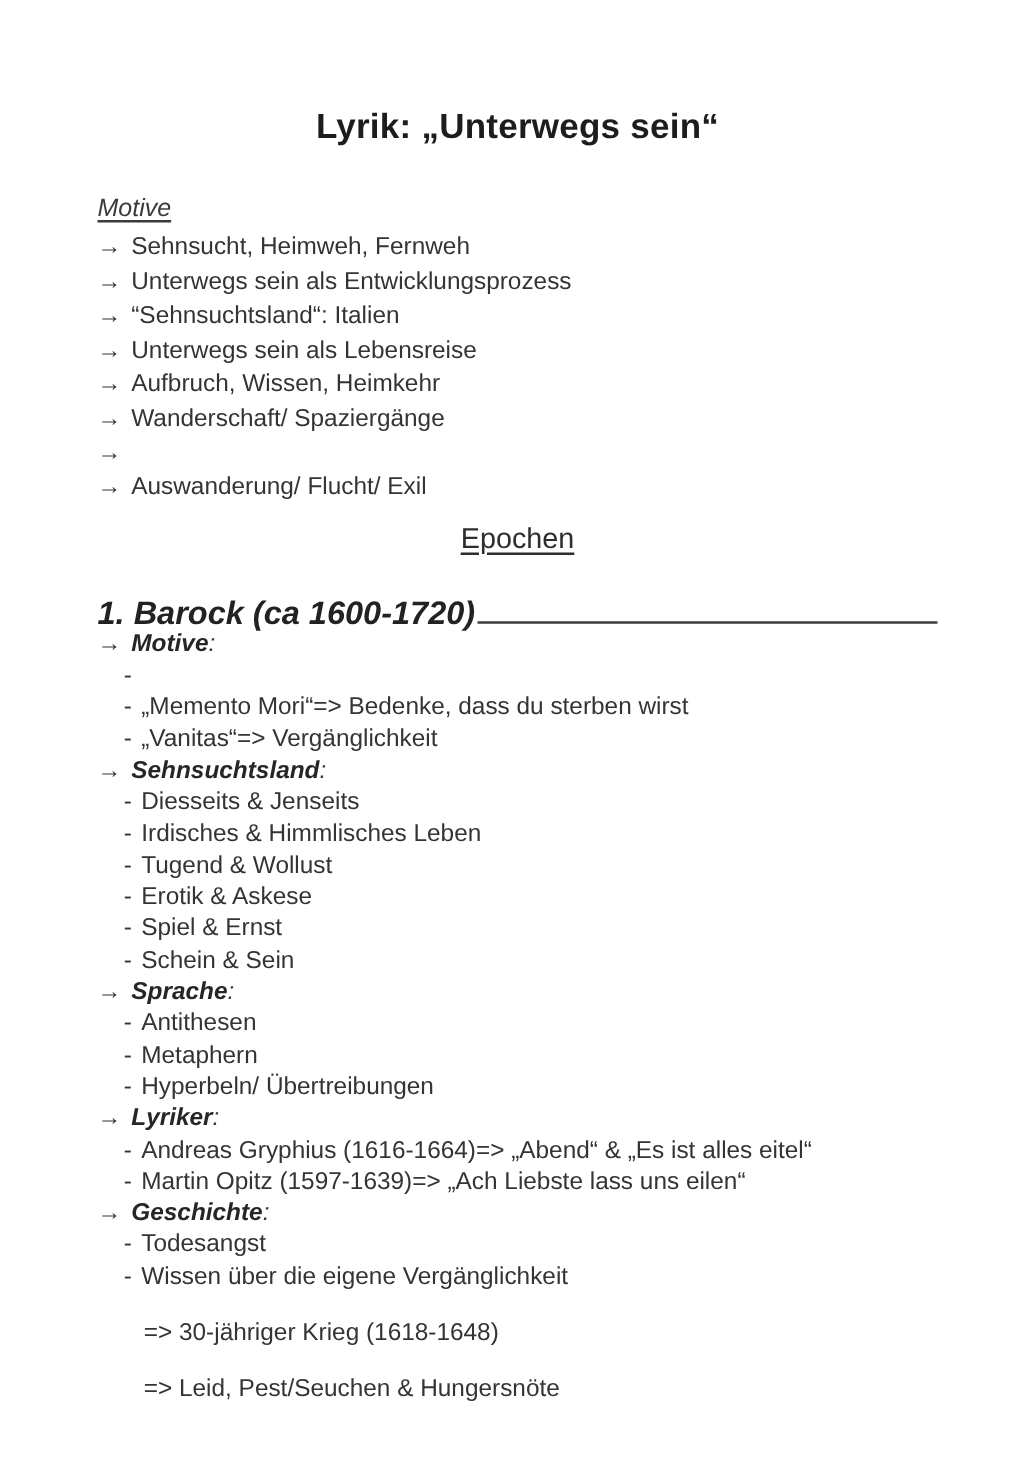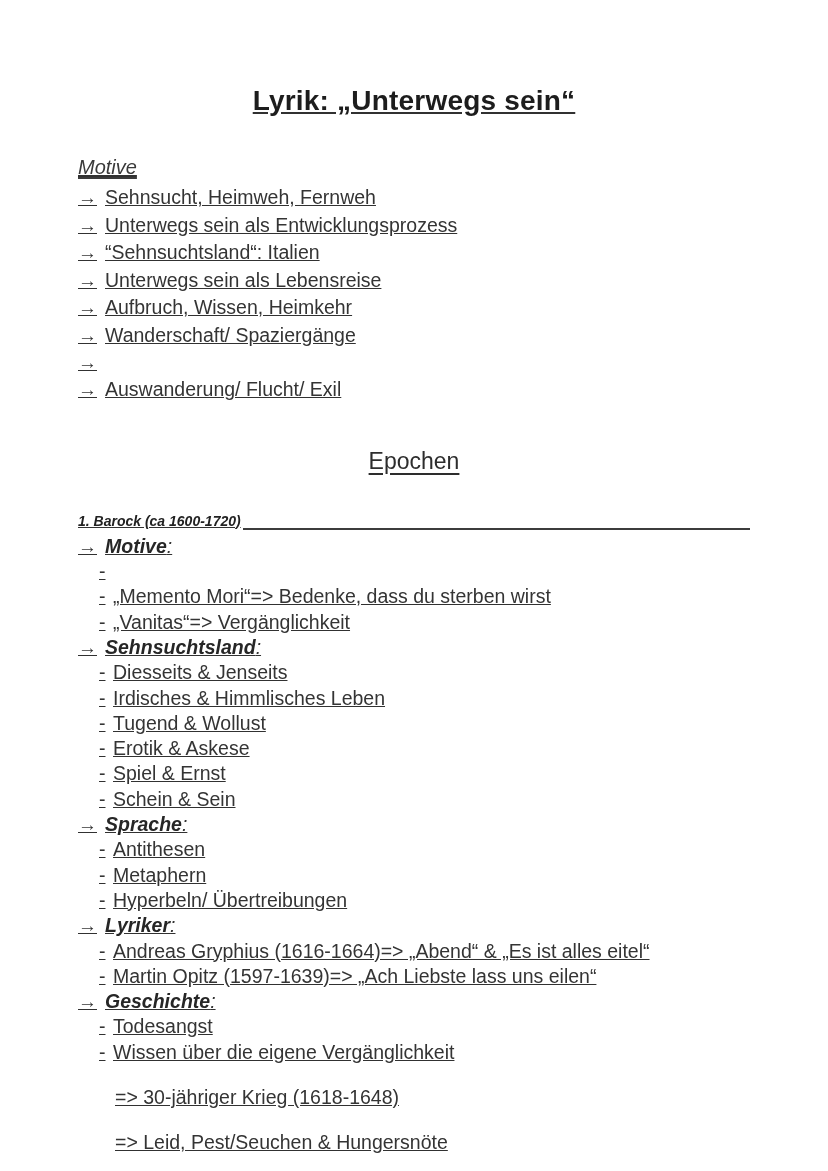--- a/index.html
+++ b/index.html
@@ -6,21 +6,20 @@
   .page {
     position: relative;
     box-sizing: border-box;
     width: 828px;
     height: 1171px;
     background: #ffffff;
     padding: 84px 78px 0 78px;
     font-family: "Liberation Sans", sans-serif;
     color: #313131;
     overflow: hidden;
-    text-decoration: underline;
   }
   .doc-title {
     text-align: center;
     font-size: 28px;
     line-height: 33px;
     font-weight: 700;
     color: #1d1d1d;
     letter-spacing: 0.2px;
   }
   .motive-heading {
@@ -36,34 +35,34 @@
     display: flex;
     align-items: baseline;
     font-size: 19.5px;
     line-height: 26.6px;
     color: #343434;
     white-space: pre;
   }
   .m-list { margin-top: 4px; }
   .arrow-glyph { flex: 0 0 27px; font-size: 19px; }
   .barock-block .row { line-height: 25.3px; }
-  .epochen-wrap { text-align: center; margin-top: 42px; }
+  .epochen-wrap { text-align: center; margin-top: 11px; }
   .epochen-heading {
     display: inline-block;
     font-size: 23px;
     line-height: 30px;
     color: #2d2d2d;
     text-decoration: underline;
     text-underline-offset: 4px;
   }
   .barock-heading {
     margin-top: 32px;
     display: flex;
     align-items: flex-end;
-    font-size: 14px;
+    font-size: 26px;
     line-height: 26px;
     font-weight: 700;
     font-style: italic;
     color: #222222;
   }
   .fill-line {
     flex: 1 1 auto;
     border-bottom: 2px solid #3c3c3c;
     margin-bottom: 4px;
     margin-left: 2px;

